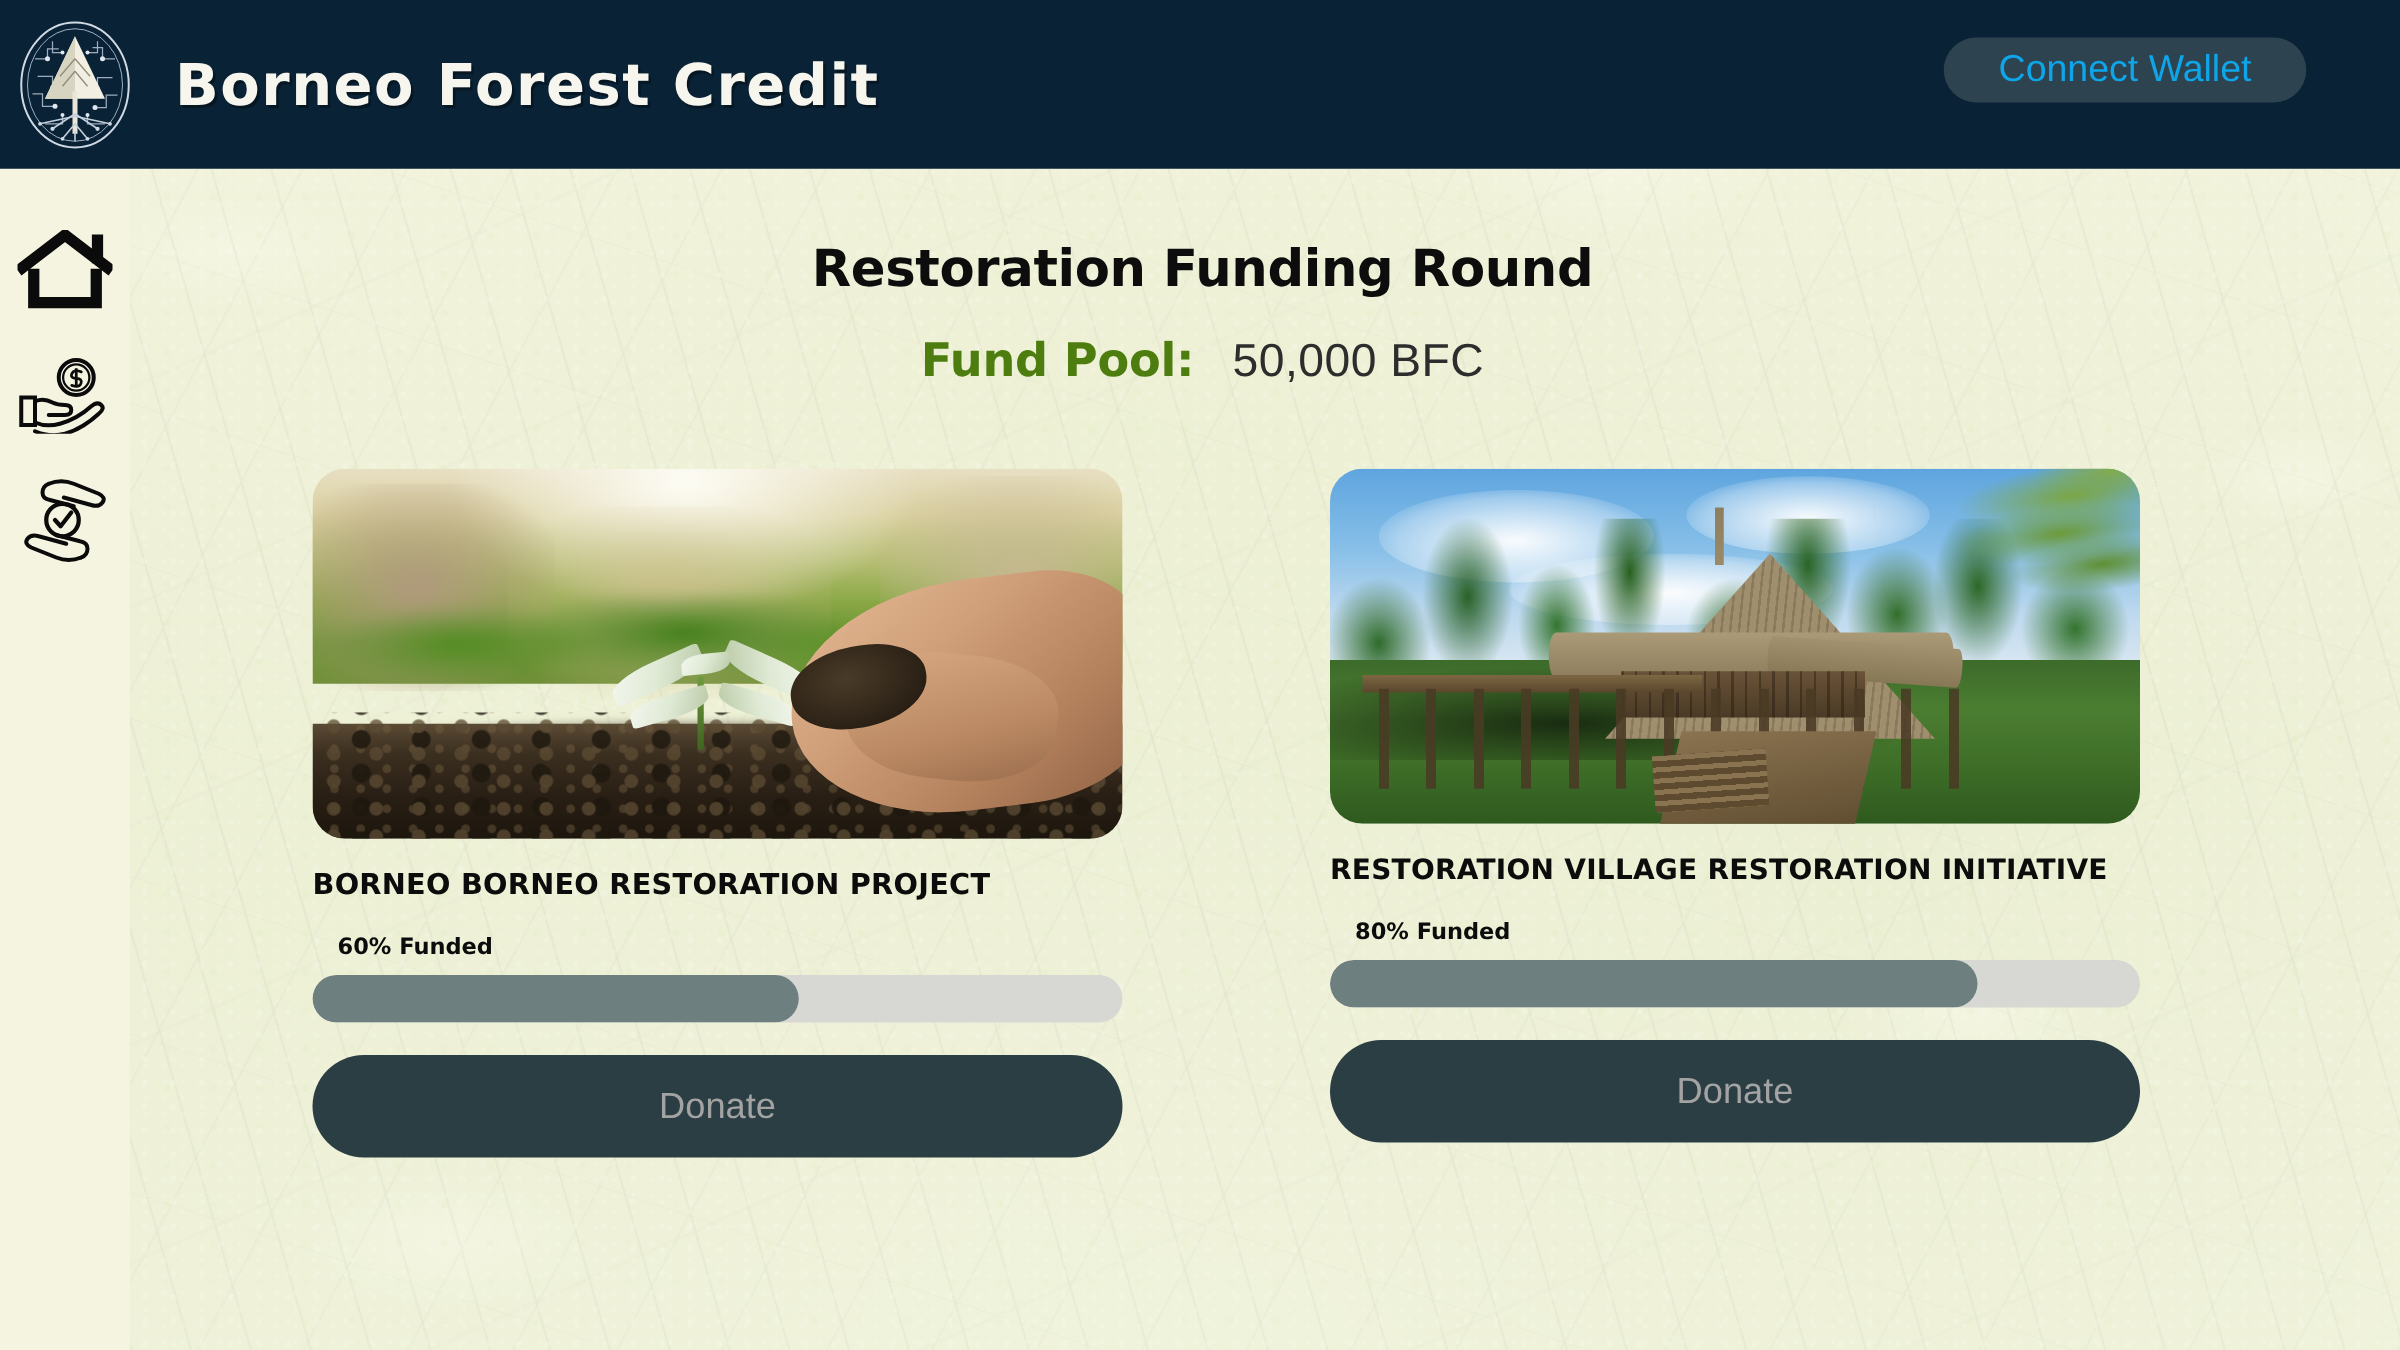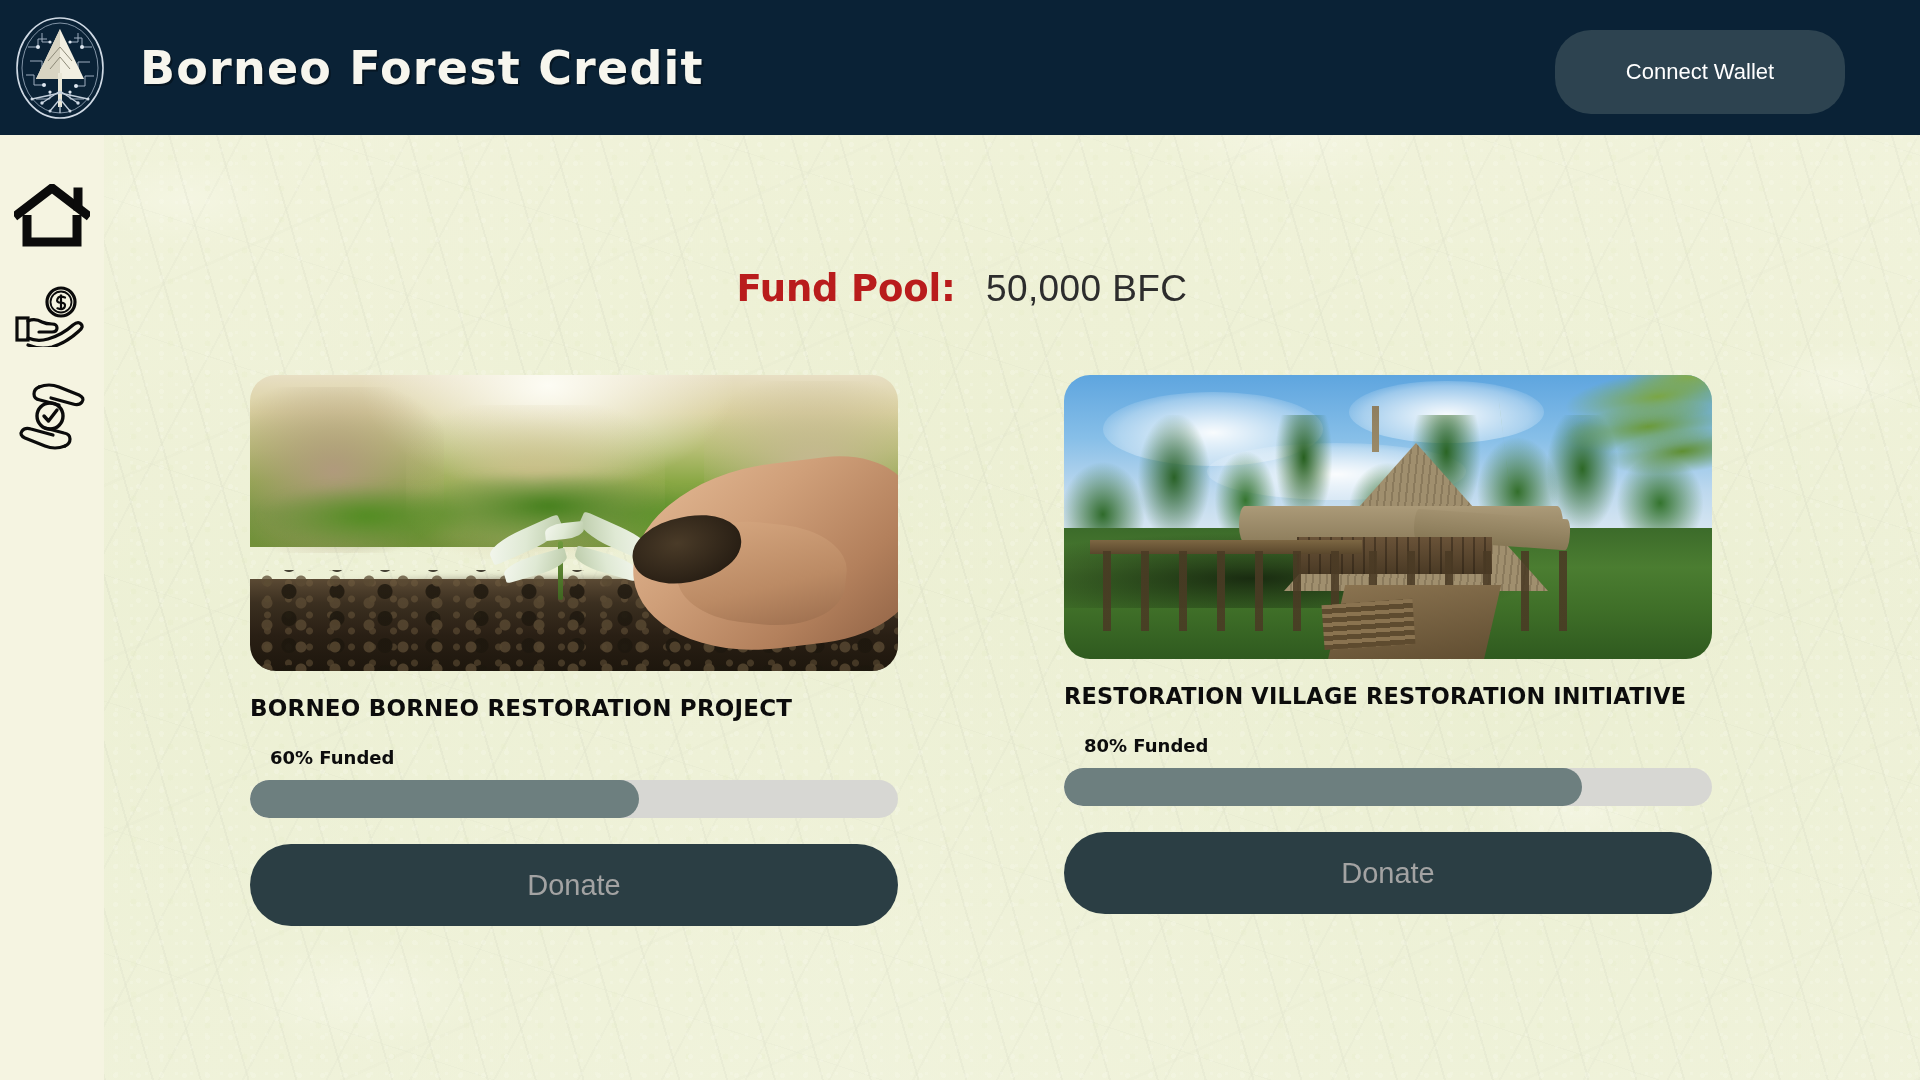--- a/index.html
+++ b/index.html
@@ -78,25 +78,25 @@
     color: #f7f6ee;
     font-size: 46px;
     font-weight: bold;
     letter-spacing: 1.2px;
     font-family: "DejaVu Sans", sans-serif;
     text-shadow: 2px 2px 0 rgba(0,0,0,0.35);
     white-space: nowrap;
   }
   .connect-wallet {
     position: absolute; right: 75px; top: 30px;
-    width: 290px; height: 84px;
+    width: 290px; height: 52px;
     border-radius: 36px;
     background: #2d4350;
-    color: #ffffff;
-    font-size: 22px;
+    color: #0ea5e9;
+    font-size: 30px;
     border: none;
     cursor: pointer;
     display: flex; align-items: center; justify-content: center;
     font-family: "Liberation Sans", sans-serif;
   }
 
   
   .sidebar {
     position: absolute; left: 0; top: 135px;
     width: 104px; height: 945px;
@@ -125,21 +125,21 @@
     font-size: 41px; font-weight: bold; color: #0d0d0d;
     font-family: "DejaVu Sans", sans-serif;
     letter-spacing: -0.3px;
   }
   .fund-pool-row {
     position: absolute; left: 0; top: 132px; width: 1716px;
     text-align: center;
     white-space: nowrap;
   }
   .fund-pool-label {
-    font-size: 37px; font-weight: bold; color: #b91c1c;
+    font-size: 37px; font-weight: bold; color: #4d7c0f;
     font-family: "DejaVu Sans", sans-serif;
     letter-spacing: -0.2px;
   }
   .fund-pool-value {
     font-size: 37px; color: #2d2d2d; font-weight: 400;
     margin-left: 26px;
     font-family: "Liberation Sans", sans-serif;
     letter-spacing: 0.4px;
   }
 
@@ -489,20 +489,21 @@
           <circle cx="39" cy="38" r="13" fill="none" stroke="#0b0b0b" stroke-width="3.4"></circle>
           <path d="M33 38 L37.5 43 L46 32" fill="none" stroke="#0b0b0b" stroke-width="3.4" stroke-linecap="round" stroke-linejoin="round"></path>
           <path d="M54 68 q-10 4-20 0 q-10-4-20-8 q-6-3-3-7 q3-4 9-2 L42 57" fill="none" stroke="#0b0b0b" stroke-width="3.2" stroke-linejoin="round" stroke-linecap="round"></path>
           <path d="M54 68 q5-2 5-7 q0-5-6-6 l-19-5" fill="none" stroke="#0b0b0b" stroke-width="3.2" stroke-linejoin="round" stroke-linecap="round"></path>
         </svg>
       </span>
     </div>
   </div>
 
   <div class="main">
+    <div class="page-title">Restoration Funding Round</div>
 
     <div class="fund-pool-row">
       <span class="fund-pool-label">Fund Pool:</span>
       <span class="fund-pool-value">50,000 BFC</span>
     </div>
 
     <div class="cards">
 
       <div class="card card-1">
         <div class="card-image">

